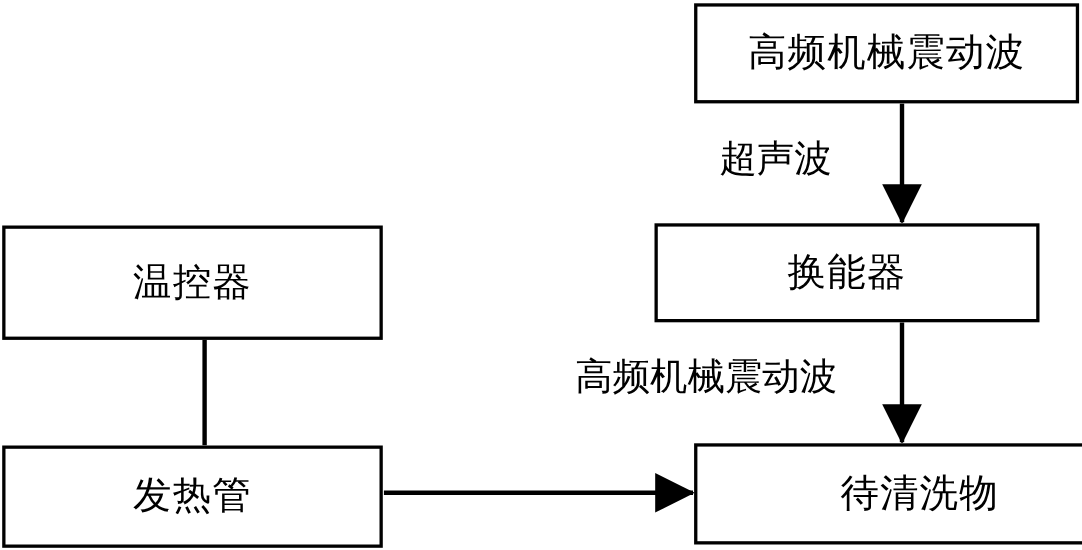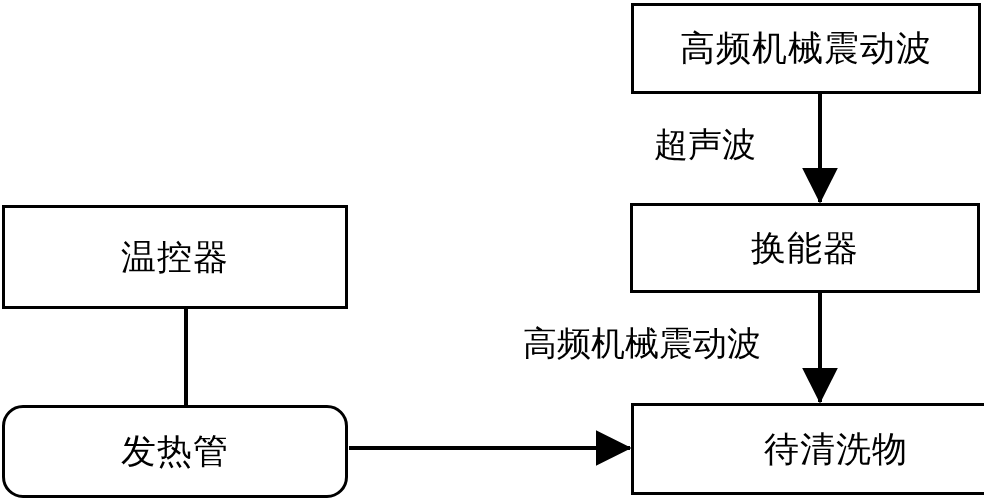--- a/index.html
+++ b/index.html
@@ -44,24 +44,24 @@
     position: absolute;
     left: 0;
     top: 0;
     width: 984px;
     height: 500px;
     pointer-events: none;
   }
 
   
   #box-generator   { left: 631px; top: 3px;   width: 350px; height: 91px; }
-  #box-transducer  { left: 630px; top: 203px; width: 350px; height: 90px; }
+  #box-transducer  { left: 595px; top: 203px; width: 350px; height: 90px; }
   #box-workpiece   { left: 631px; top: 403px; width: 410px; height: 92px; }
   #box-thermostat  { left: 2px;   top: 205px; width: 346px; height: 104px; }
-  #box-heater      { left: 2px;   top: 405px; width: 346px; height: 93px; border-radius: 21px; }
+  #box-heater      { left: 2px;   top: 405px; width: 346px; height: 93px; }
 
   
   #label-ultrasonic-wave { left: 654px; top: 127px; }
   #label-mech-wave       { left: 523px; top: 326px; }
   #label-cleaning-fluid  { left: 426px; top: 399px; }
 </style>
 </head>
 <body>
 
 <div id="diagram-canvas">

